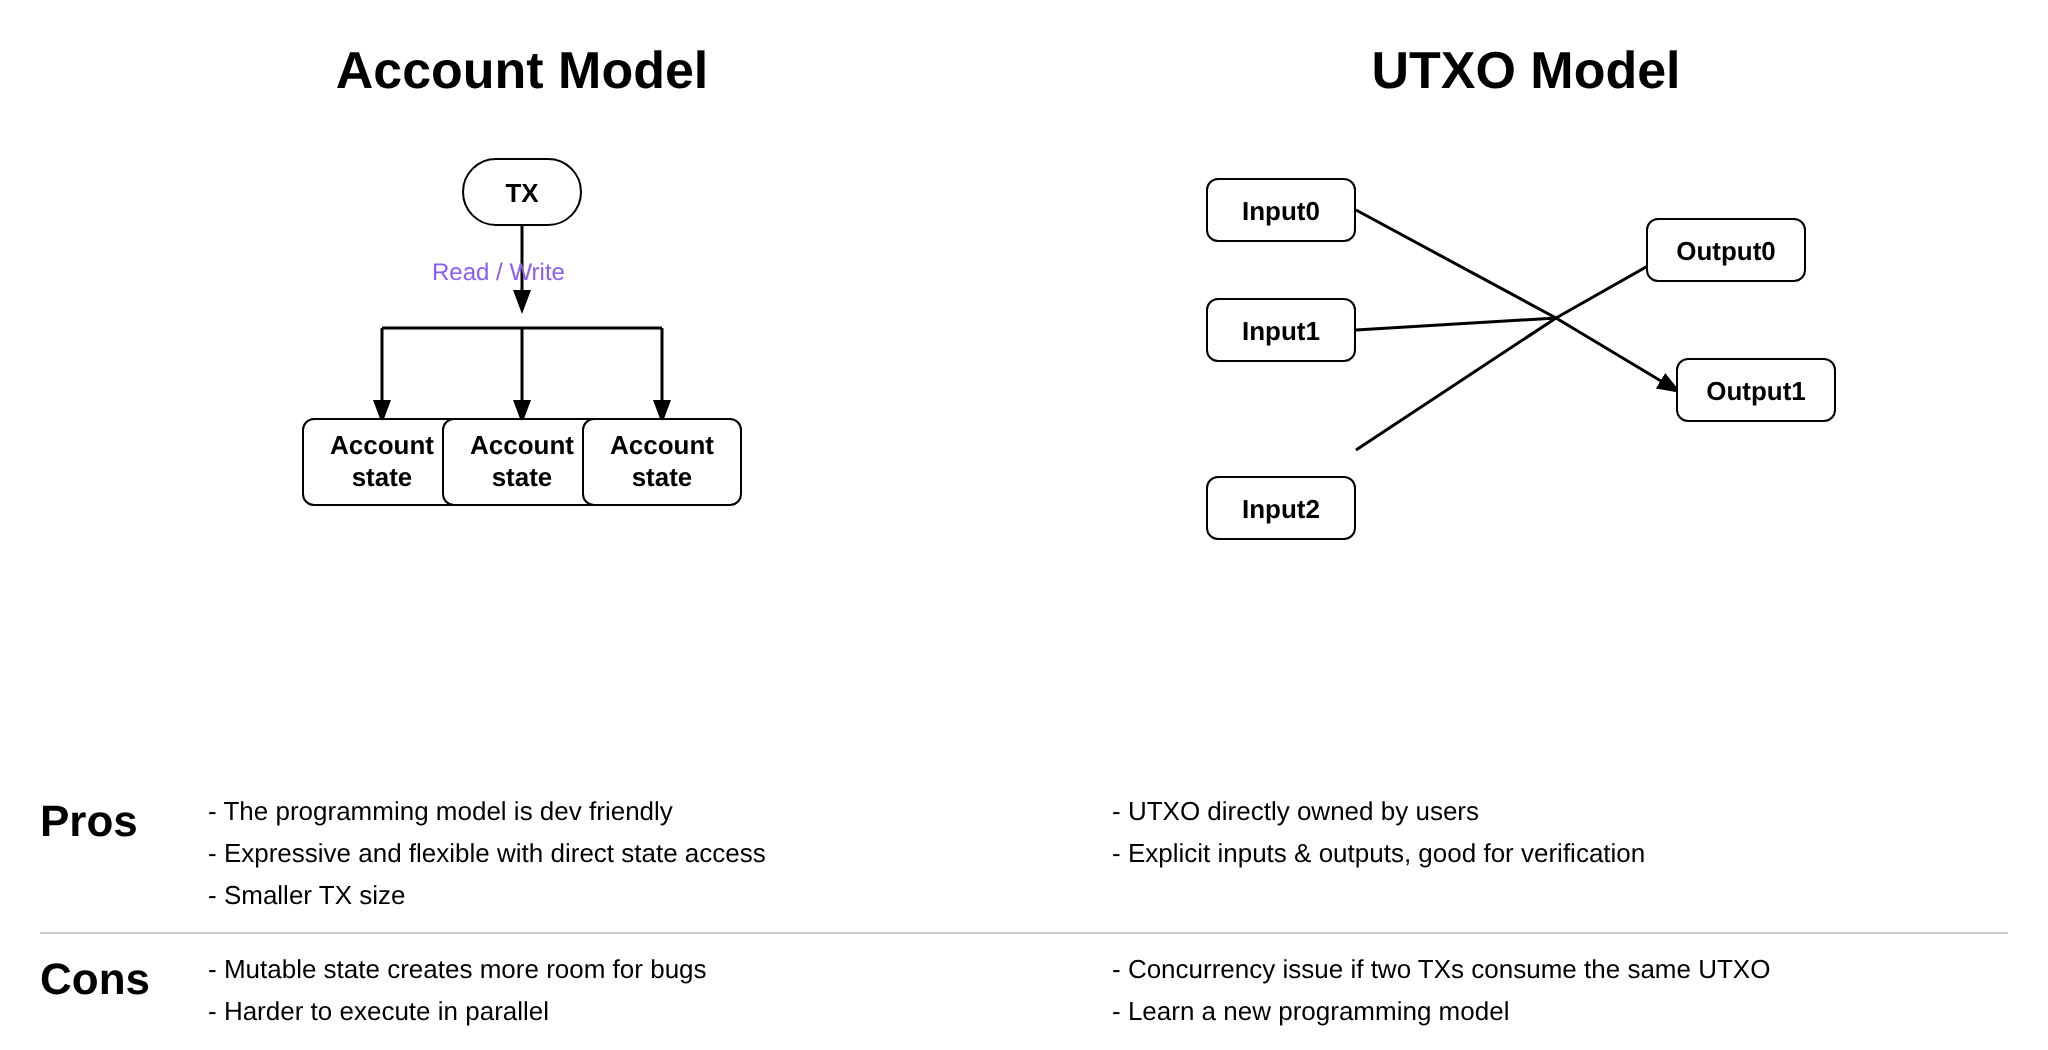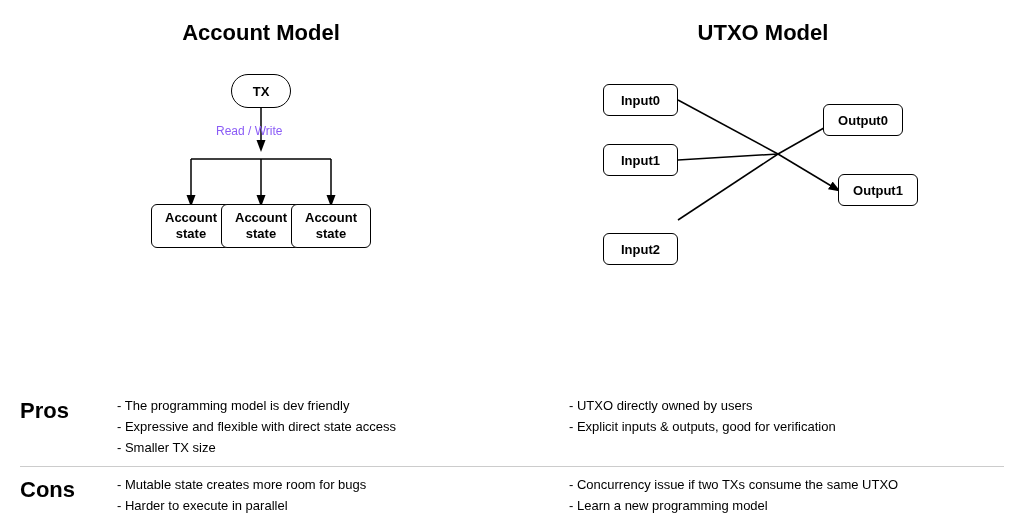--- a/index.html
+++ b/index.html
@@ -20,21 +20,21 @@
     }
 
     .left-panel, .right-panel {
       flex: 1;
       display: flex;
       flex-direction: column;
       align-items: center;
     }
 
     .section-title {
-      font-size: 22px;
+      font-size: 26px;
       font-weight: bold;
       margin-bottom: 18px;
       text-align: center;
     }
 
     
     .diagram-area {
       width: 100%;
       display: flex;
       justify-content: center;
@@ -132,21 +132,21 @@
     
     .bottom-section {
       width: 100%;
       padding: 0 10px;
     }
 
     .pros-cons-row {
       display: flex;
       width: 100%;
       padding: 8px 10px;
-      gap: 17px;
+      gap: 4px;
     }
 
     .pros-cons-label {
       font-size: 22px;
       font-weight: bold;
       width: 80px;
       flex-shrink: 0;
       padding-top: 2px;
     }
 

